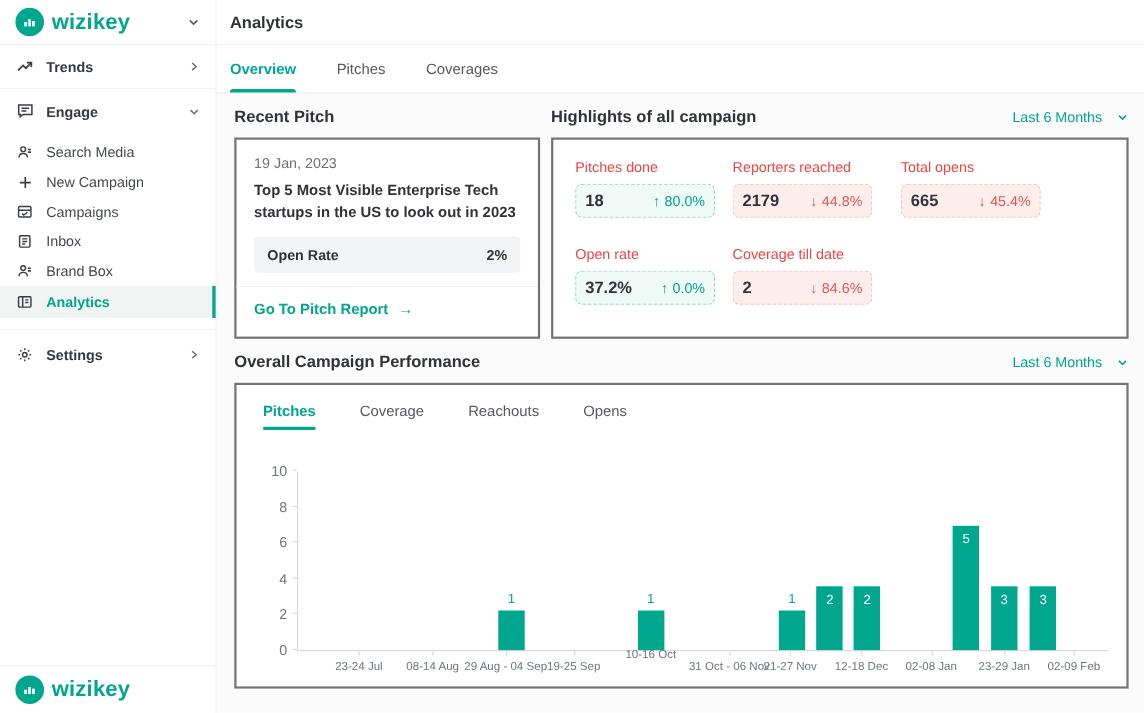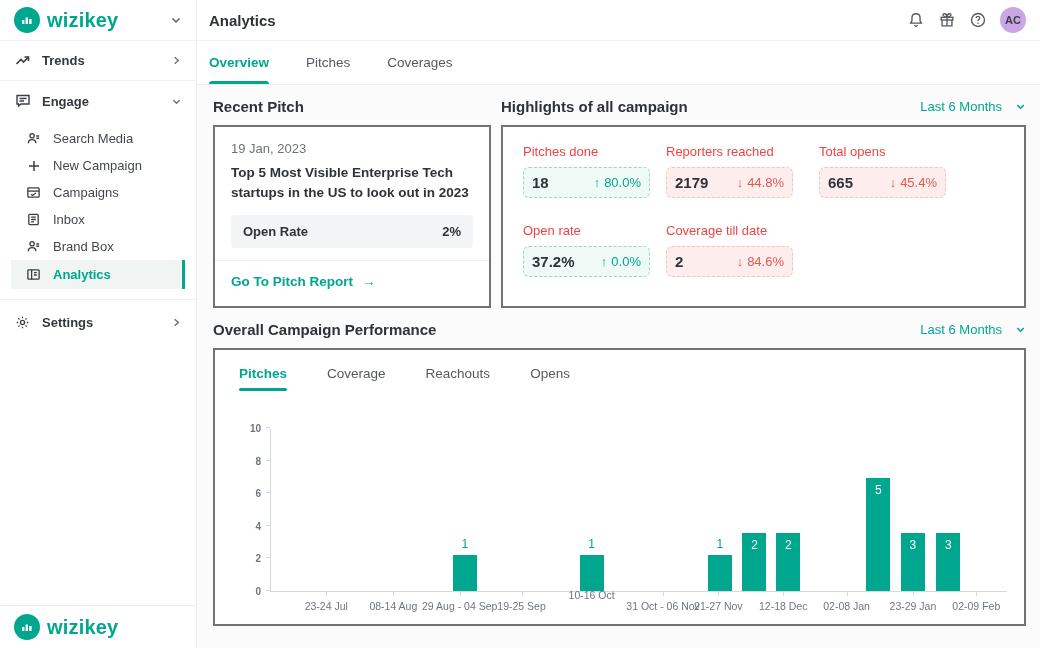--- a/index.html
+++ b/index.html
@@ -14,21 +14,21 @@
     padding:0 14px; }
   .logo { display:flex; align-items:center; gap:7px; }
   .logo-mark { width:26px; height:26px; border-radius:50%; background:#00A78E; display:flex;
     align-items:center; justify-content:center; }
   .logo-text { font-size:20px; font-weight:bold; color:#00A78E; letter-spacing:.2px; }
   .logo-chev { margin-left:auto; color:#5A5F66; display:flex; }
   .nav-item { height:40px; display:flex; align-items:center; gap:11px; padding:0 14px;
     font-size:13px; font-weight:bold; color:#33383F; cursor:pointer; }
   .nav-item .chev { margin-left:auto; color:#6A6F76; display:flex; }
   .nav-item.bordered { border-bottom:1px solid #F0F1F2; }
-  .nav-sub { padding:4px 11px 10px; }
+  .nav-sub { padding:4px 0 10px; }
   .nav-sub-item { height:27px; display:flex; align-items:center; gap:11px; padding:0 14px;
     font-size:13px; color:#43484F; cursor:pointer; }
   .nav-sub-item.active { background:#F0F4F3; box-shadow:inset -3px 0 0 #00A78E;
     color:#00A78E; font-weight:bold; height:29px; }
   .nav-sub-item.active .s-icon { color:#3A3F45; }
   .s-icon { display:flex; width:17px; justify-content:center; color:#3A3F45; }
   .nav-bottom { border-top:1px solid #F0F1F2; padding-top:6px; }
   .beta-badge { background:#00A78E; color:#fff; font-size:10px; font-weight:bold;
     padding:2px 9px; border-radius:3px; margin-left:auto; }
   .nav-item .chev.after-badge { margin-left:8px; }
@@ -91,22 +91,22 @@
   .perf-card { height:278px; padding:16px 0 0; }
   .ctabs { display:flex; gap:40px; padding:0 24px; }
   .ctab { position:relative; font-size:13.5px; color:#55595F; padding-bottom:10px; cursor:pointer; }
   .ctab.active { color:#00A78E; font-weight:bold; }
   .ctab.active::after { content:""; position:absolute; left:0; right:0; bottom:0; height:3px;
     background:#00A78E; border-radius:3px; }
 
   .chart-wrap { margin:38px 21px 0 55px; position:relative; }
   .plot { position:relative; width:737px; height:163px; border-left:1px solid #D5D8DC;
     border-bottom:1px solid #D5D8DC; }
-  .ylab { position:absolute; right:calc(100% + 10px); transform:translateY(50%); font-size:10px;
-    color:#6E7680;font-weight:bold; }
+  .ylab { position:absolute; right:calc(100% + 10px); transform:translateY(50%); font-size:13px;
+    color:#6E7680; }
   .ytick { position:absolute; left:-5px; width:4px; height:1px; background:#D5D8DC; }
   .xlab { position:absolute; transform:translateX(-50%); font-size:10.5px; color:#6E7680;
     white-space:nowrap; }
   .xtick { position:absolute; width:1px; height:4px; background:#D5D8DC; }
   .bar { position:absolute; bottom:0; width:24px; }
   .bar-label-in { position:absolute; top:5px; left:0; right:0; text-align:center; color:#fff;
     font-size:12px; }
   .bar-label-out { position:absolute; top:-18px; left:0; right:0; text-align:center;
     color:#00A78E; font-size:12px; }
   svg { display:block; }
@@ -256,45 +256,20 @@
             </svg>
         </span>
         <span class="logo-text">wizikey</span>
       </div>
     </div>
   </aside>
 
   <div class="main">
     <div class="topbar">
       <span class="page-title">Analytics</span>
-      <div class="topbar-right">
-        <span class="tb-icon">
-          <svg width="18" height="18" viewBox="0 0 20 20" fill="none" stroke="currentColor" stroke-width="1.5">
-              <path d="M10 3 C7.2 3 5.5 5 5.5 7.5 V11 L4 13.5 H16 L14.5 11 V7.5 C14.5 5 12.8 3 10 3 Z"></path>
-              <path d="M8.5 15.5 C8.8 16.5 9.3 17 10 17 C10.7 17 11.2 16.5 11.5 15.5"></path>
-            </svg>
-        </span>
-        <span class="tb-icon">
-          <svg width="18" height="18" viewBox="0 0 20 20" fill="none" stroke="currentColor" stroke-width="1.5">
-              <rect x="3.5" y="7" width="13" height="3"></rect>
-              <path d="M4.5 10 V16.5 H15.5 V10"></path>
-              <path d="M10 7 V16.5"></path>
-              <path d="M10 7 C10 4.5 8.5 3 7 3 C5.8 3 5.2 4 5.8 5 C6.5 6.2 8.3 7 10 7 Z"></path>
-              <path d="M10 7 C10 4.5 11.5 3 13 3 C14.2 3 14.8 4 14.2 5 C13.5 6.2 11.7 7 10 7 Z"></path>
-            </svg>
-        </span>
-        <span class="tb-icon">
-          <svg width="18" height="18" viewBox="0 0 20 20" fill="none" stroke="currentColor" stroke-width="1.5">
-              <circle cx="10" cy="10" r="7.2"></circle>
-              <path d="M8 7.8 C8 6.5 9 5.8 10.2 5.9 C11.3 6 12 6.7 12 7.7 C12 8.7 11.2 9.1 10.4 9.7 C10 10 10 10.4 10 11"></path>
-              <circle cx="10" cy="13.6" r="0.9" fill="currentColor" stroke="none"></circle>
-            </svg>
-        </span>
-        <span class="avatar">AC</span>
-      </div>
     </div>
 
     <div class="tabs-row">
       <div class="tab active">Overview</div>
       <div class="tab">Pitches</div>
       <div class="tab">Coverages</div>
     </div>
 
     <div class="content">
       <div class="row1">

